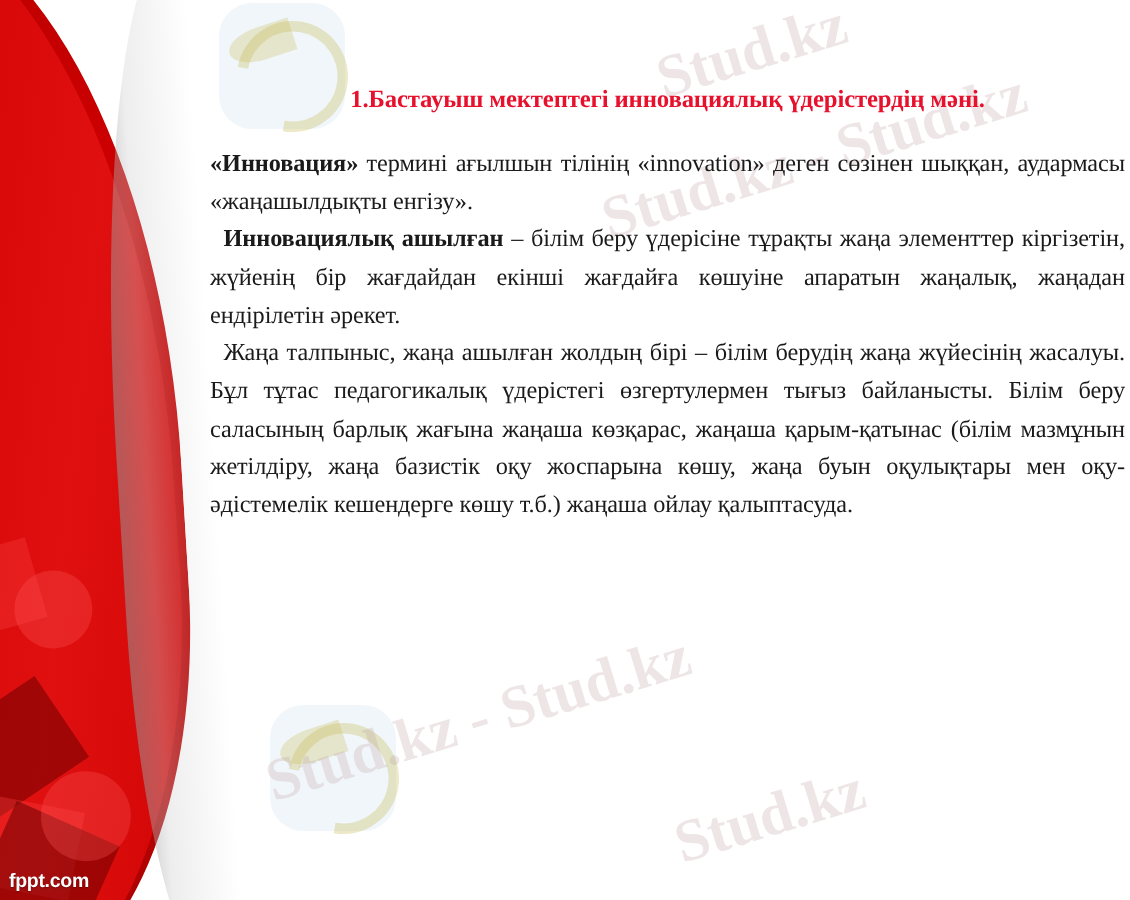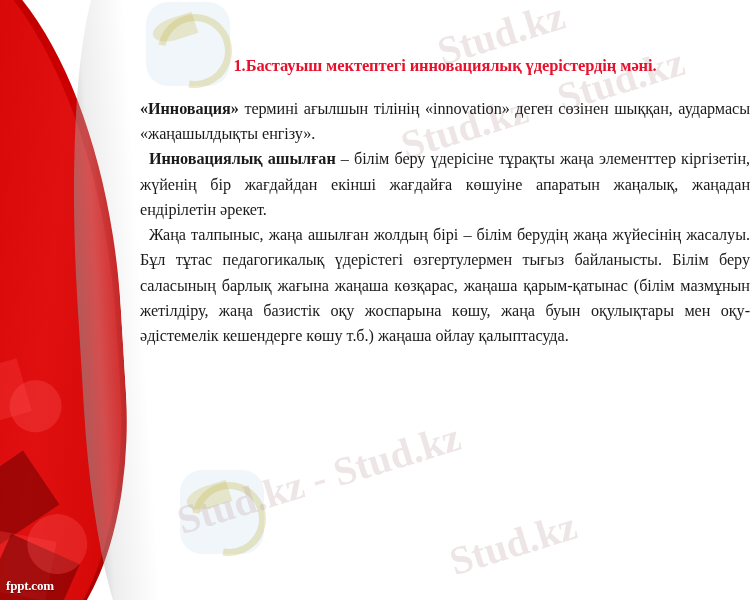--- a/index.html
+++ b/index.html
@@ -65,21 +65,21 @@
     background: linear-gradient(90deg, rgba(150,150,150,0.55) 0%, rgba(205,205,205,0.35) 22%, rgba(255,255,255,0.0) 72%);
     transform: rotate(-3.5deg);
     pointer-events: none;
   }
 
   .fppt {
     position: absolute;
     left: 6px;
     bottom: 6px;
     color: #ffffff;
-    font-family: Liberation Serif, serif;
+    font-family: Liberation Sans, sans-serif;
     font-weight: bold;
     font-size: 13px;
     letter-spacing: -0.2px;
     text-shadow: 0 1px 1px rgba(0,0,0,0.35);
   }
 
   
   .wm {
     position: absolute;
     color: rgba(190,160,160,0.26);

